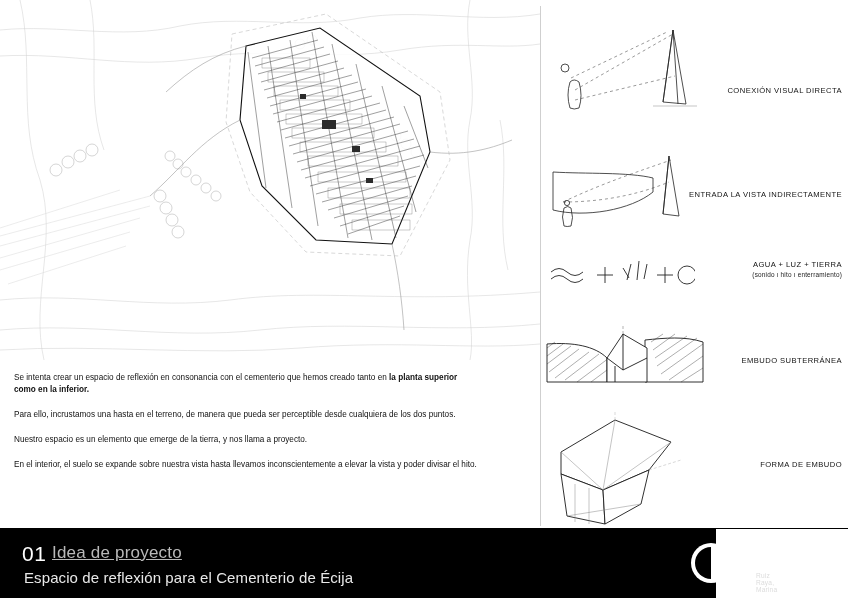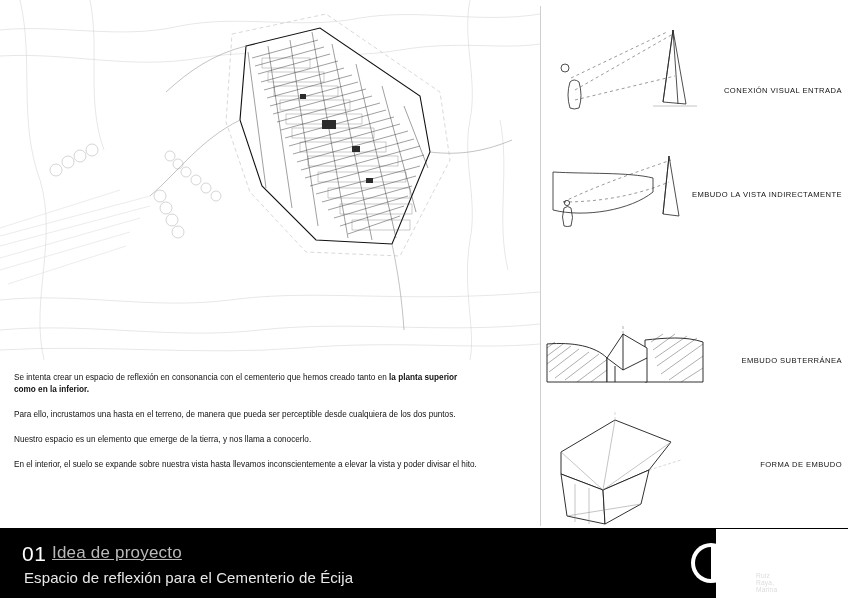--- a/index.html
+++ b/index.html
@@ -286,21 +286,21 @@
 
       <g stroke="#bdbdbd" stroke-width="0.6" stroke-dasharray="4 3" fill="none">
         <path d="M232 34 L326 14 L440 92 L450 160 L400 256 L306 252 L250 192 L226 122 Z"></path>
       </g>
     </svg>
   </div>
 
   <div class="text-block">
     <p>Se intenta crear un espacio de reflexión en consonancia con el cementerio que hemos creado tanto en <b>la planta superior como en la inferior.</b></p>
     <p>Para ello, incrustamos una hasta en el terreno, de manera que pueda ser perceptible desde cualquiera de los dos puntos.</p>
-    <p>Nuestro espacio es un elemento que emerge de la tierra, y nos llama a conocerlo.</p>
+    <p>Nuestro espacio es un elemento que emerge de la tierra, y nos llama a proyecto.</p>
     <p>En el interior, el suelo se expande sobre nuestra vista hasta llevamos inconscientemente a elevar la vista y poder divisar el hito.</p>
   </div>
 
   <div class="concepts">
 
     <div class="concept" id="c1">
       <div class="art">
         <svg width="170" height="108" viewBox="0 0 170 108">
           <g fill="none" stroke="#555" stroke-width="0.6" stroke-dasharray="3 3">
             <path d="M30 72 L128 16"></path>
@@ -313,21 +313,21 @@
             <path d="M128 12 L141 86 L118 84 Z"></path>
             <path d="M128 12 L118 84"></path>
             <path d="M128 12 L133 86"></path>
           </g>
           <g fill="none" stroke="#888" stroke-width="0.5">
             <path d="M108 88 L152 88"></path>
           </g>
         </svg>
       </div>
       <div class="labels">
-        <div class="cap">CONEXIÓN VISUAL ENTRADA</div>
+        <div class="cap">CONEXIÓN VISUAL DIRECTA</div>
       </div>
     </div>
 
     <div class="concept" id="c2">
       <div class="art">
         <svg width="140" height="88" viewBox="0 0 140 88">
           <g fill="none" stroke="#555" stroke-width="0.6" stroke-dasharray="3 3">
             <path d="M18 54 C60 34 98 22 126 12"></path>
             <path d="M18 54 C64 54 100 44 124 34"></path>
           </g>
@@ -335,24 +335,42 @@
             <path d="M8 24 L8 62 C40 70 86 62 108 44 L108 30"></path>
             <path d="M8 24 C40 26 84 24 108 30"></path>
             <path d="M26 60 q3 10 0 18 q-4 1 -7 0 q-3 -9 0 -18 q4 -3 7 0 z"></path>
             <circle cx="22" cy="55" r="2.6"></circle>
             <path d="M124 8 L134 68 L118 66 Z"></path>
             <path d="M124 8 L118 66"></path>
           </g>
         </svg>
       </div>
       <div class="labels">
-        <div class="cap">EMBUDO LA VISTA INDIRECTAMENTE</div>
-      </div>
-    </div>
-
+        <div class="cap">ENTRADA LA VISTA INDIRECTAMENTE</div>
+      </div>
+    </div>
+
+    <div class="concept" id="c3">
+      <div class="art">
+        <svg width="150" height="56" viewBox="0 0 150 56">
+          <g fill="none" stroke="#222" stroke-width="0.9">
+            <path d="M6 22 q8 -7 16 0 t16 0"></path>
+            <path d="M6 29 q8 -7 16 0 t16 0"></path>
+            <path d="M52 25 L68 25 M60 17 L60 33"></path>
+            <path d="M86 14 L82 30 M94 11 L92 30 M102 14 L99 29 M78 18 L84 28"></path>
+            <path d="M112 25 L128 25 M120 17 L120 33"></path>
+            <circle cx="142" cy="25" r="9"></circle>
+          </g>
+        </svg>
+      </div>
+      <div class="labels">
+        <div class="cap">AGUA + LUZ + TIERRA</div>
+        <div class="sub">(sonido  ı  hito  ı  enterramiento)</div>
+      </div>
+    </div>
 
     <div class="concept" id="c4">
       <div class="art">
         <svg width="160" height="76" viewBox="0 0 160 76">
           <g fill="none" stroke="#333" stroke-width="0.4">
             <path d="M2 26 L10 20 M2 34 L18 22 M2 42 L26 24 M4 50 L34 27 M10 56 L44 30 M20 58 L54 32 M32 60 L64 36 M46 60 L70 42"></path>
             <path d="M106 20 L118 12 M108 28 L130 12 M110 36 L142 14 M112 44 L152 16 M116 52 L158 22 M124 58 L158 34 M136 60 L158 46"></path>
           </g>
           <g fill="none" stroke="#1a1a1a" stroke-width="0.9">
             <path d="M2 22 C28 20 50 24 62 36 L62 60 L2 60 Z" fill="none"></path>

